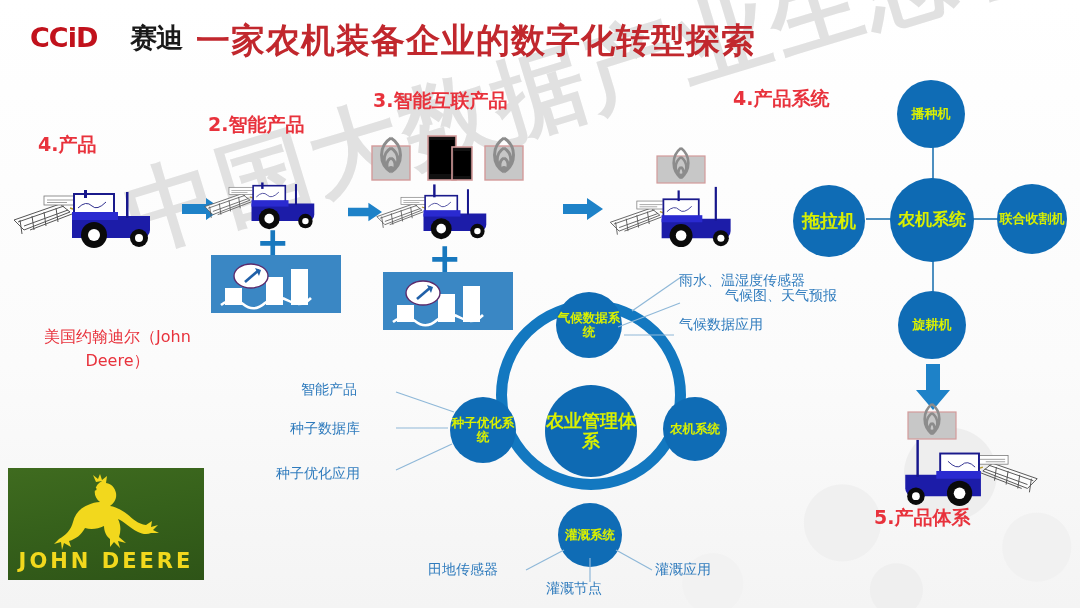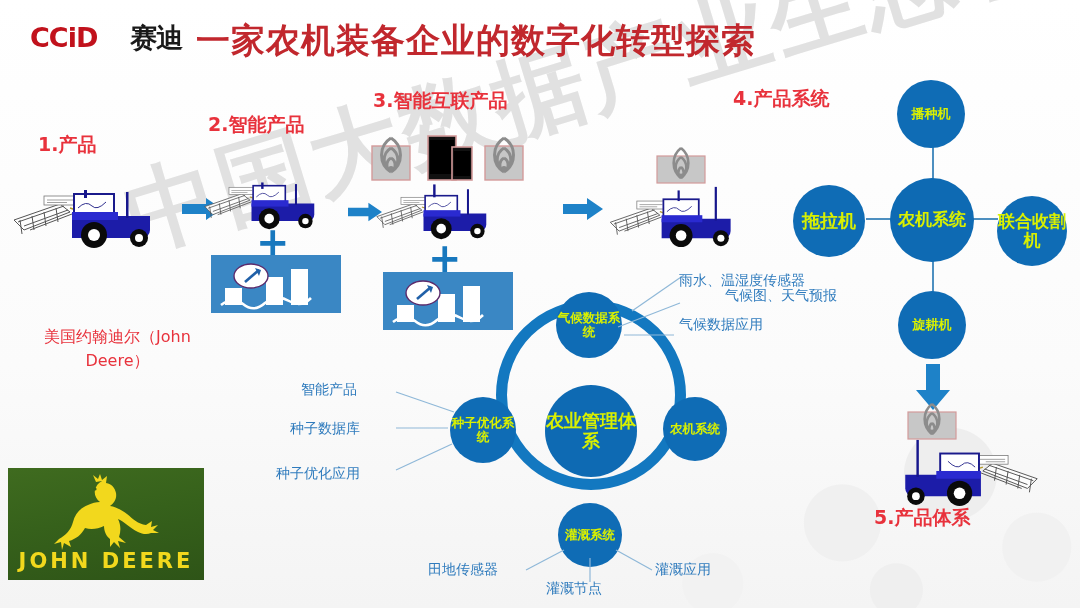--- a/index.html
+++ b/index.html
@@ -105,21 +105,21 @@
 
 <div id="slide">
 
   <div class="watermark">中国大数据产业生态联盟</div>
 
   <div class="logo">
     <span class="c1">CCiD</span><span class="c2">赛迪</span>
   </div>
   <div class="title">一家农机装备企业的数字化转型探索</div>
 
-  <div class="step s1">1.产品</div>
+  <div class="step s1">4.产品</div>
   <div class="step s2">2.智能产品</div>
   <div class="step s3">3.智能互联产品</div>
   <div class="step s4">4.产品系统</div>
   <div class="step s5">5.产品体系</div>
 
   <div class="scene" style="left:8px;top:178px;">
     <svg width="170" height="72" viewBox="0 0 170 72">
       <g stroke="#555" stroke-width="1" fill="none">
         <path d="M6,42 L52,26 L62,34 L16,52 Z" fill="#fdfdfd"></path>
         <path d="M10,44 L56,28 M16,48 L60,32 M22,52 L64,36"></path>
@@ -355,21 +355,21 @@
 
   <div class="circ" style="left:897px;top:80px;width:68px;height:68px;font-size:13px;">
     <span>播种机</span>
   </div>
   <div class="circ" style="left:793px;top:185px;width:72px;height:72px;font-size:18px;">
     <span>拖拉机</span>
   </div>
   <div class="circ big" style="left:890px;top:178px;width:84px;height:84px;font-size:17px;">
     <span>农机系统</span>
   </div>
-  <div class="circ" style="left:997px;top:196px;width:70px;height:70px;font-size:17px;justify-content:center;">
+  <div class="circ" style="left:997px;top:184px;width:70px;height:70px;font-size:13px;justify-content:center;">
     <span>联合收割机</span>
   </div>
   <div class="circ" style="left:898px;top:291px;width:68px;height:68px;font-size:13px;">
     <span>旋耕机</span>
   </div>
 
   <div class="arrow" style="left:916px;top:364px;">
     <svg width="34" height="46" viewBox="0 0 34 46">
         <path d="M10,0 h14 v26 h10 l-17,20 l-17,-20 h10 z" fill="#1e82c8"></path>
       </svg>

